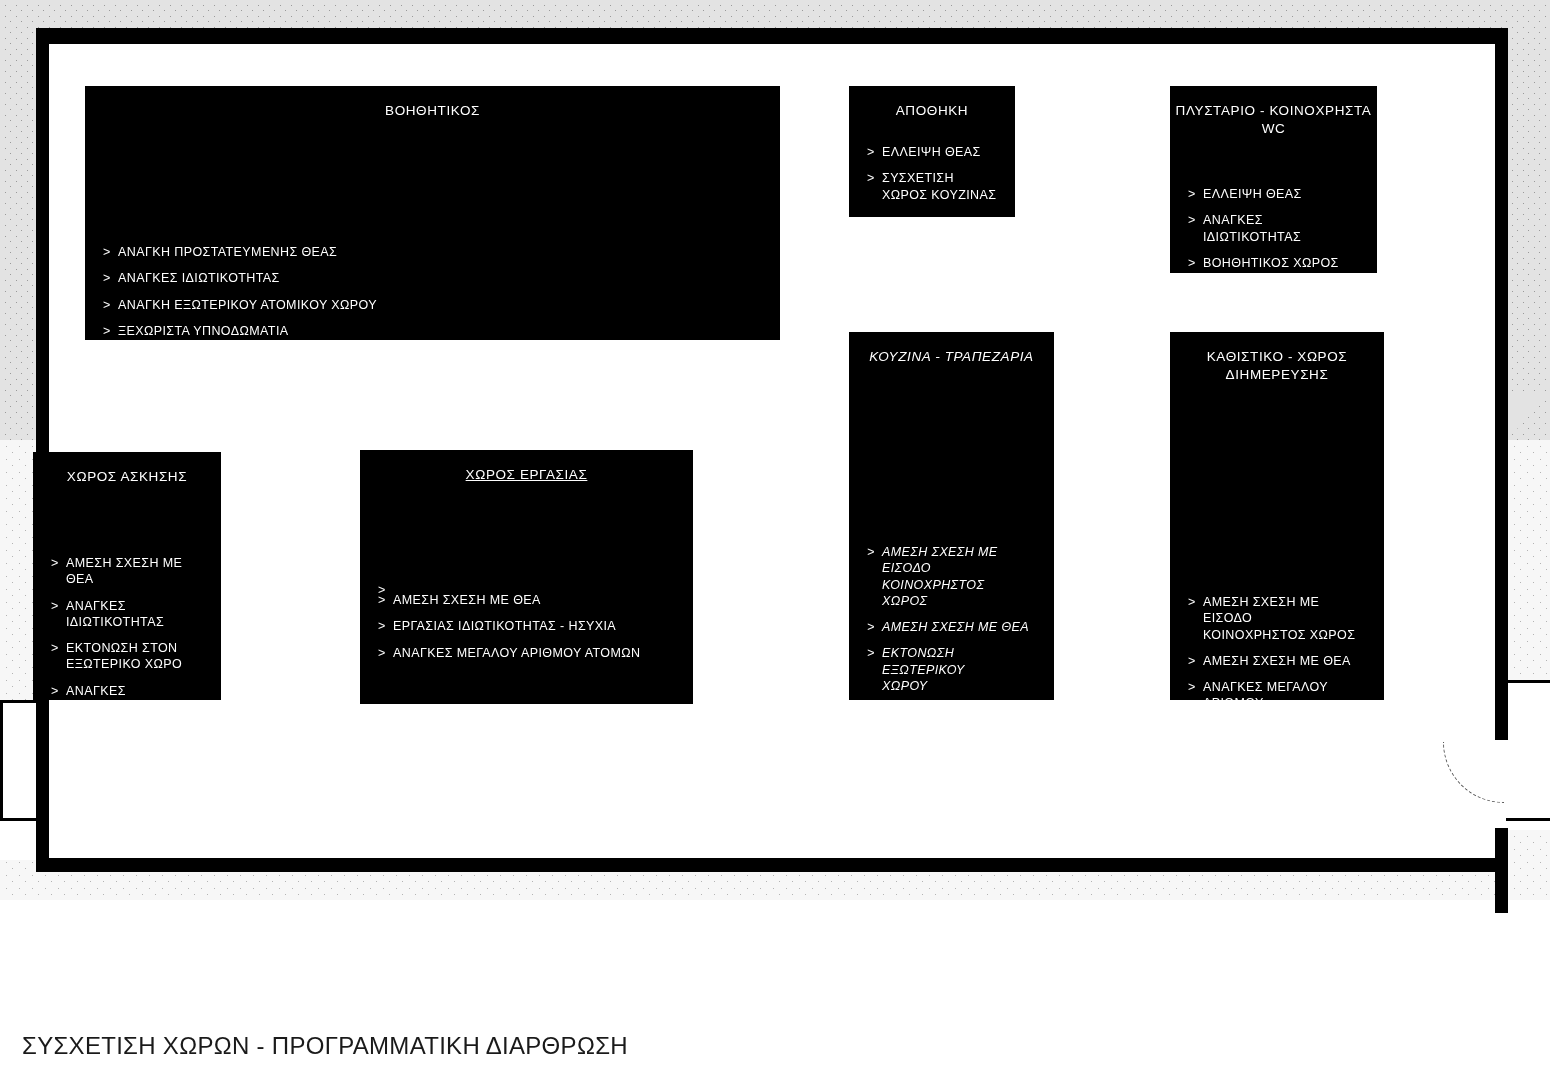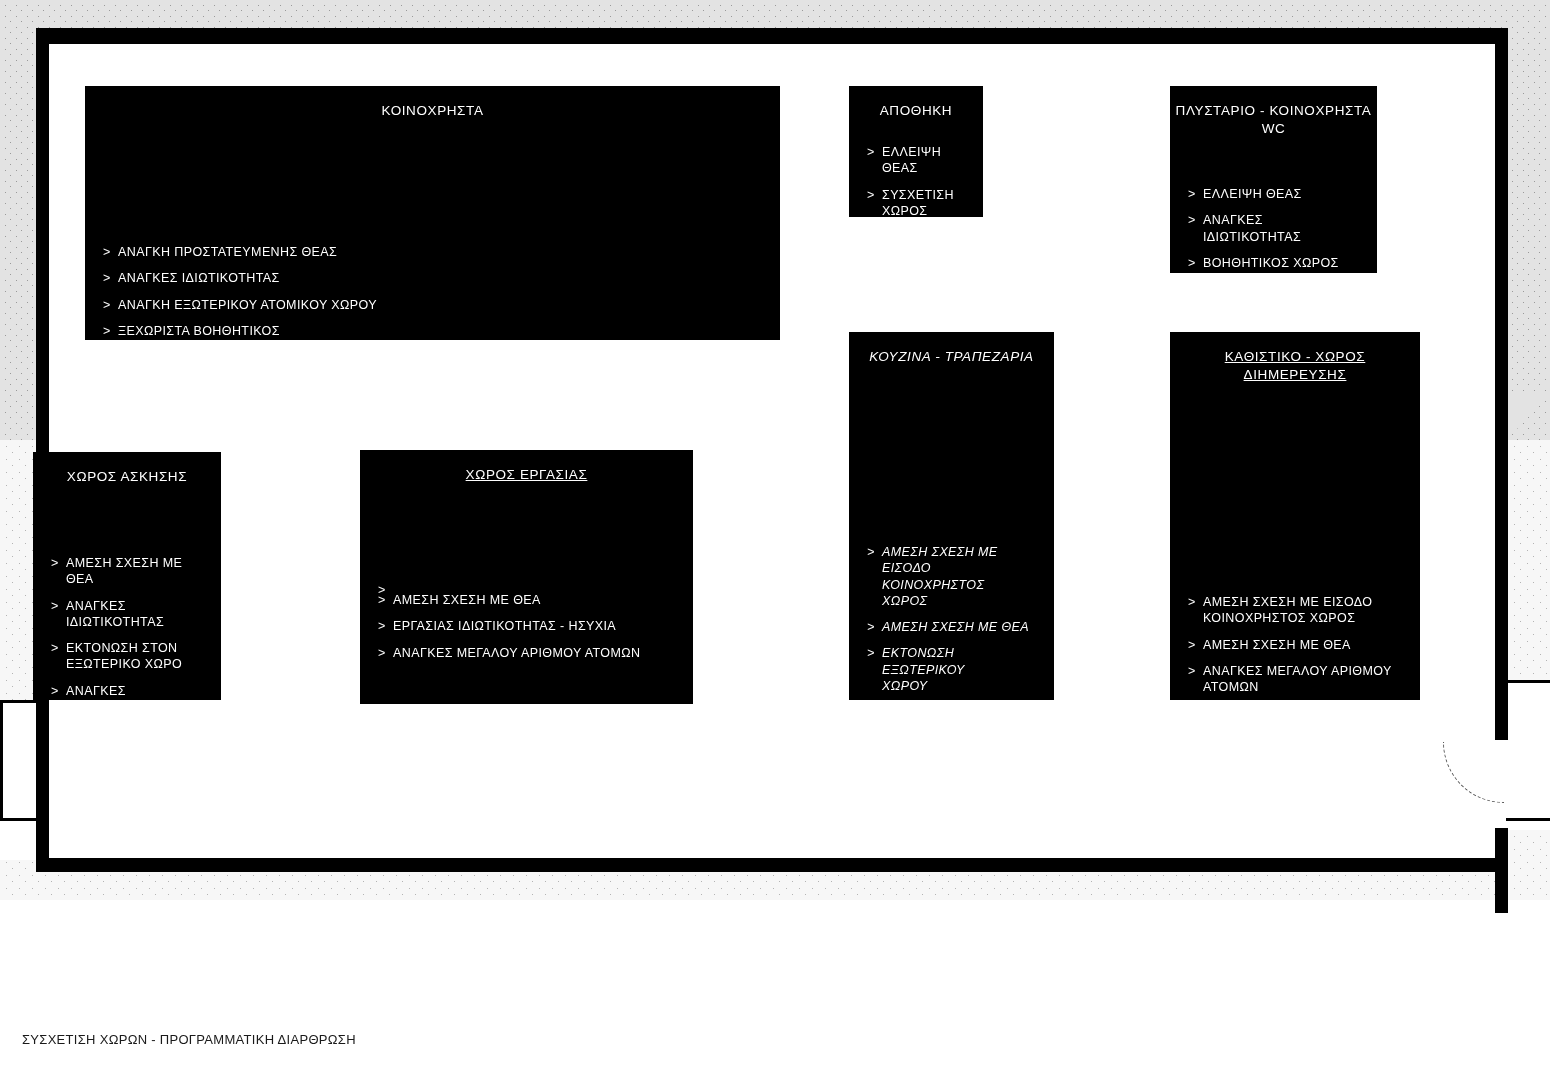--- a/index.html
+++ b/index.html
@@ -158,21 +158,21 @@
     position: absolute;
     left: 0;
     top: 0;
   }
 
   
   .caption {
     position: absolute;
     left: 22px;
     top: 1032px;
-    font-size: 13px;
+    font-size: 24px;
     color: #1a1a1a;
     letter-spacing: 0.3px;
   }
 </style>
 </head>
 <body>
 
 <div id="canvas">
 
   <div class="terrain-top"></div>
@@ -193,30 +193,30 @@
   <div class="wall wall-thin-left-1"></div>
   <div class="wall wall-thin-left-2"></div>
   <div class="wall wall-thin-left-3"></div>
 
   <div class="wall wall-thin-right-1"></div>
   <div class="wall wall-thin-right-2"></div>
 
   <div class="door-arc"></div>
 
   <div class="box" style="left:85px; top:86px; width:695px; height:254px;">
-    <div class="box-title">ΚΟΙΝΟΧΡΗΣΤΑ</div>
+    <div class="box-title">ΒΟΗΘΗΤΙΚΟΣ</div>
     <div class="box-items" style="top:158px;">
       <div class="box-item"><span class="marker">&gt;</span><span>ΑΝΑΓΚΗ ΠΡΟΣΤΑΤΕΥΜΕΝΗΣ ΘΕΑΣ</span></div>
       <div class="box-item"><span class="marker">&gt;</span><span>ΑΝΑΓΚΕΣ ΙΔΙΩΤΙΚΟΤΗΤΑΣ</span></div>
       <div class="box-item"><span class="marker">&gt;</span><span>ΑΝΑΓΚΗ ΕΞΩΤΕΡΙΚΟΥ ΑΤΟΜΙΚΟΥ ΧΩΡΟΥ</span></div>
-      <div class="box-item"><span class="marker">&gt;</span><span>ΞΕΧΩΡΙΣΤΑ ΒΟΗΘΗΤΙΚΟΣ</span></div>
-    </div>
-  </div>
-
-  <div class="box" style="left:849px; top:86px; width:134px; height:131px;">
+      <div class="box-item"><span class="marker">&gt;</span><span>ΞΕΧΩΡΙΣΤΑ ΥΠΝΟΔΩΜΑΤΙΑ</span></div>
+    </div>
+  </div>
+
+  <div class="box" style="left:849px; top:86px; width:166px; height:131px;">
     <div class="box-title">ΑΠΟΘΗΚΗ</div>
     <div class="box-items" style="top:58px;">
       <div class="box-item"><span class="marker">&gt;</span><span>ΕΛΛΕΙΨΗ ΘΕΑΣ</span></div>
       <div class="box-item"><span class="marker">&gt;</span><span>ΣΥΣΧΕΤΙΣΗ
 ΧΩΡΟΣ ΚΟΥΖΙΝΑΣ</span></div>
     </div>
   </div>
 
   <div class="box" style="left:1170px; top:86px; width:207px; height:187px;">
     <div class="box-title">ΠΛΥΣΤΑΡΙΟ  -  ΚΟΙΝΟΧΡΗΣΤΑ WC</div>
@@ -235,21 +235,21 @@
 ΕΙΣΟΔΟ ΚΟΙΝΟΧΡΗΣΤΟΣ
 ΧΩΡΟΣ</span></div>
       <div class="box-item"><span class="marker">&gt;</span><span>ΑΜΕΣΗ ΣΧΕΣΗ ΜΕ ΘΕΑ</span></div>
       <div class="box-item"><span class="marker">&gt;</span><span>ΕΚΤΟΝΩΣΗ ΕΞΩΤΕΡΙΚΟΥ
 ΧΩΡΟΥ</span></div>
       <div class="box-item"><span class="marker">&gt;</span><span>ΑΝΑΓΚΕΣ ΜΕΓΑΛΟΥ
 ΑΡΙΘΜΟΥ ΑΤΟΜΩΝ</span></div>
     </div>
   </div>
 
-  <div class="box" style="left:1170px; top:332px; width:250px; height:368px;text-decoration:underline;">
+  <div class="box" style="left:1170px; top:332px; width:214px; height:368px;">
     <div class="box-title">ΚΑΘΙΣΤΙΚΟ  -  ΧΩΡΟΣ
 ΔΙΗΜΕΡΕΥΣΗΣ</div>
     <div class="box-items" style="top:262px;">
       <div class="box-item"><span class="marker">&gt;</span><span>ΑΜΕΣΗ ΣΧΕΣΗ ΜΕ ΕΙΣΟΔΟ
 ΚΟΙΝΟΧΡΗΣΤΟΣ ΧΩΡΟΣ</span></div>
       <div class="box-item"><span class="marker">&gt;</span><span>ΑΜΕΣΗ ΣΧΕΣΗ ΜΕ ΘΕΑ</span></div>
       <div class="box-item"><span class="marker">&gt;</span><span>ΑΝΑΓΚΕΣ ΜΕΓΑΛΟΥ ΑΡΙΘΜΟΥ
 ΑΤΟΜΩΝ</span></div>
     </div>
   </div>

